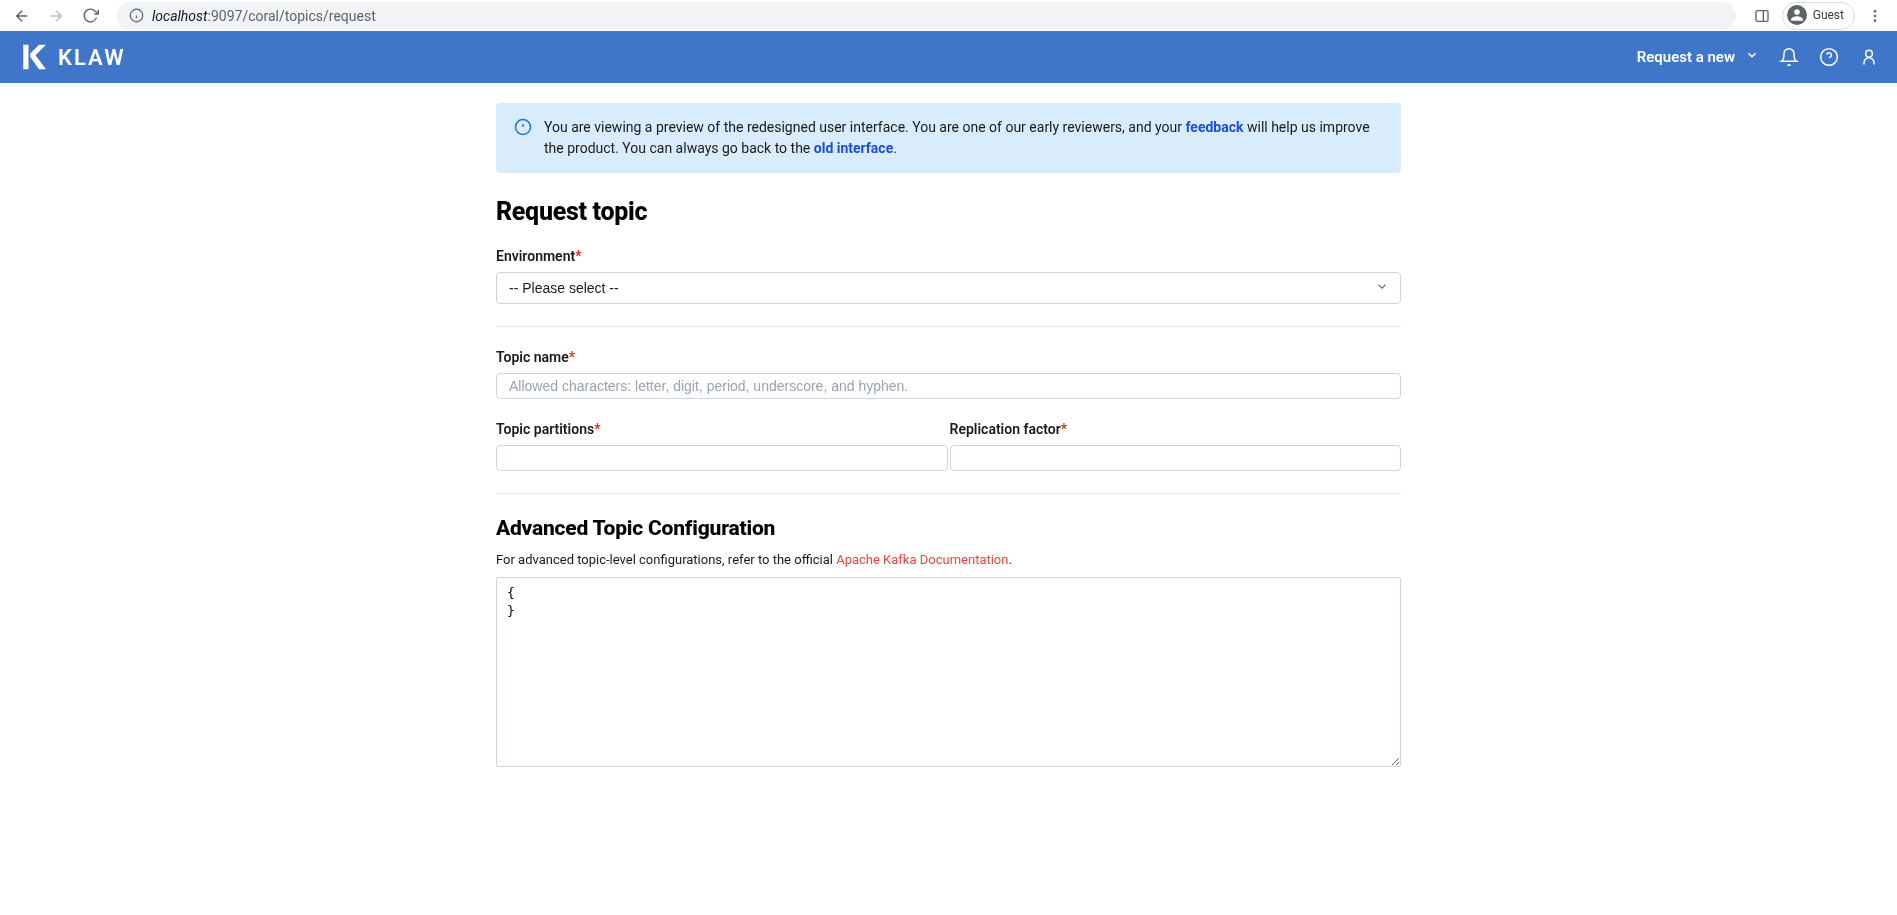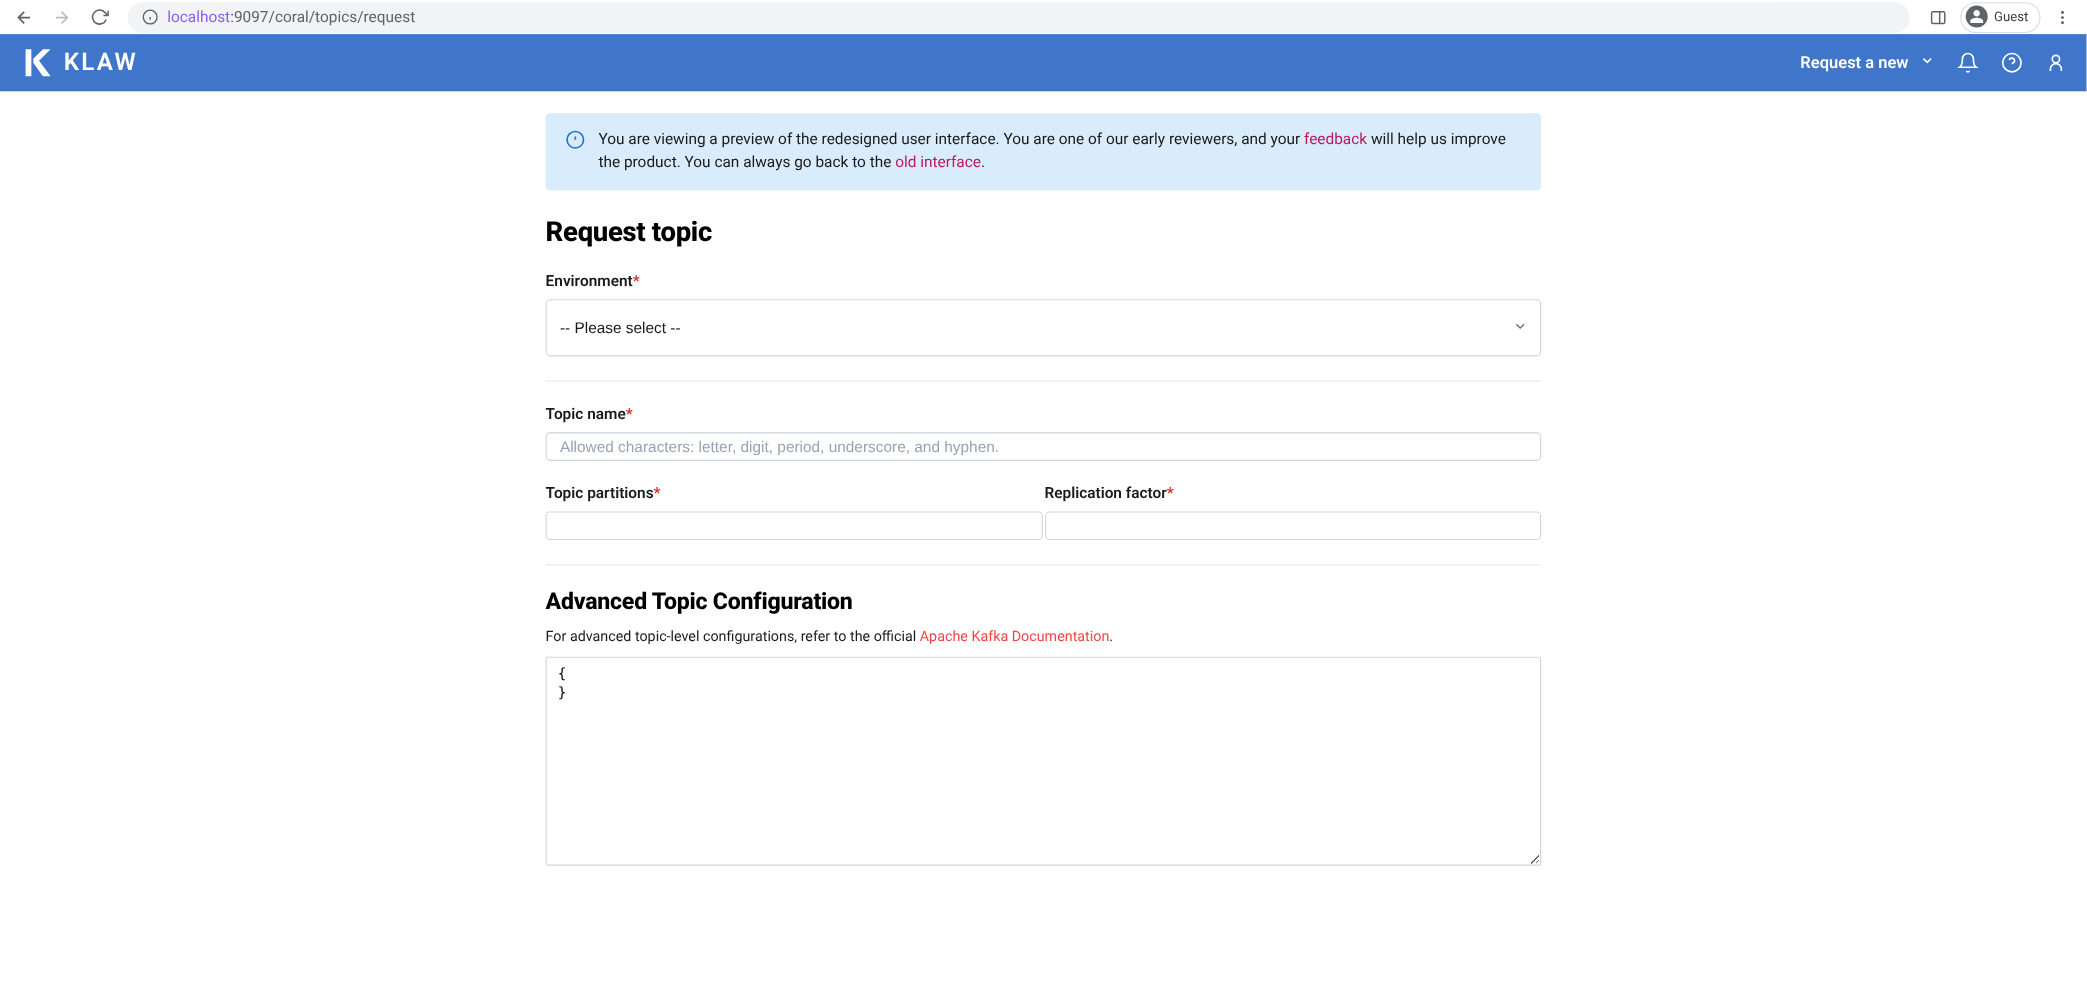--- a/index.html
+++ b/index.html
@@ -5,21 +5,21 @@
     * { margin: 0; padding: 0; box-sizing: border-box; }
     body { font-family: -apple-system, BlinkMacSystemFont, "Segoe UI", Roboto, Helvetica, Arial, sans-serif; background: #fff; }
 
     
     .browser-chrome { height: 31px; background: #fff; display: flex; align-items: center; padding: 0 8px; gap: 6px; }
     .chrome-btn { width: 28px; height: 28px; display: flex; align-items: center; justify-content: center; border-radius: 50%; color: #5f6368; cursor: pointer; }
     .chrome-btn.disabled { color: #bdbdbd; cursor: default; }
     .address-bar { flex: 1; height: 28px; background: #f1f3f4; border-radius: 14px; display: flex; align-items: center; padding: 0 12px; gap: 8px; margin: 0 6px; }
     .address-bar .info-icon { width: 16px; height: 16px; display: flex; align-items: center; justify-content: center; color: #5f6368; }
     .url { font-size: 14px; color: #202124; }
-    .url .host { color: #8b5cf6; }
+    .url .host { color: #0f172a; font-style: italic; }
     .url .port-path { color: #5f6368; }
     .chrome-right { display: flex; align-items: center; gap: 6px; }
     .guest-chip { display: flex; align-items: center; gap: 6px; border: 1px solid #dadce0; border-radius: 16px; padding: 0 10px 2px 4px; height: 28px; }
     .guest-chip .avatar { width: 20px; height: 20px; border-radius: 50%; background: #5f6368; display: flex; align-items: center; justify-content: center; }
     .guest-chip .avatar svg { fill: #fff; }
     .guest-chip .label { font-size: 12px; color: #3c4043; }
 
     
     .app-header { height: 52px; background: #3f76c9; display: flex; align-items: center; padding: 0 18px; justify-content: space-between; color: #fff; }
     .brand { display: flex; align-items: center; gap: 12px; }
@@ -27,31 +27,31 @@
     .brand-name { font-size: 22px; font-weight: 600; letter-spacing: 2px; }
     .header-right { display: flex; align-items: center; gap: 20px; }
     .request-new { display: flex; align-items: center; gap: 10px; font-weight: 600; font-size: 15px; cursor: pointer; }
     .header-icon { width: 20px; height: 20px; display: flex; align-items: center; justify-content: center; cursor: pointer; }
 
     
     .content { max-width: 905px; margin: 0 auto; padding: 20px 0 0 0; }
 
     .info-banner { background: #d9ecfb; border-radius: 4px; padding: 14px 18px; display: flex; gap: 12px; font-size: 14px; color: #1a1a1a; line-height: 1.5; }
     .info-banner .banner-icon { flex-shrink: 0; width: 18px; height: 18px; margin-top: 1px; }
-    .info-banner a { color: #be185d; text-decoration: none; }
+    .info-banner a { color: #1d4ed8; text-decoration: none; font-weight: bold; }
 
     .page-title { font-size: 25px; font-weight: 800; margin-top: 24px; margin-bottom: 22px; letter-spacing: -0.3px; }
 
     .field-group { margin-bottom: 22px; }
     .field-label { font-size: 14px; font-weight: 600; color: #1a1a1a; margin-bottom: 8px; display: block; }
     .req { color: #d92d20; }
 
     .select-wrap { position: relative; }
     select.form-select {
-      width: 100%; height: 52px; border: 1px solid #d0d5dd; border-radius: 4px;
+      width: 100%; height: 32px; border: 1px solid #d0d5dd; border-radius: 4px;
       padding: 0 36px 0 12px; font-size: 14px; color: #1a1a1a; background: #fff;
       appearance: none; -webkit-appearance: none; -moz-appearance: none;
     }
     .select-caret { position: absolute; right: 12px; top: 50%; transform: translateY(-50%); pointer-events: none; color: #667085; }
 
     .divider { border: 0; border-top: 1px solid #e4e7ec; margin: 22px 0; }
 
     input.form-input {
       width: 100%; height: 26px; border: 1px solid #d0d5dd; border-radius: 4px;
       padding: 0 12px; font-size: 14px; color: #1a1a1a; background: #fff;

